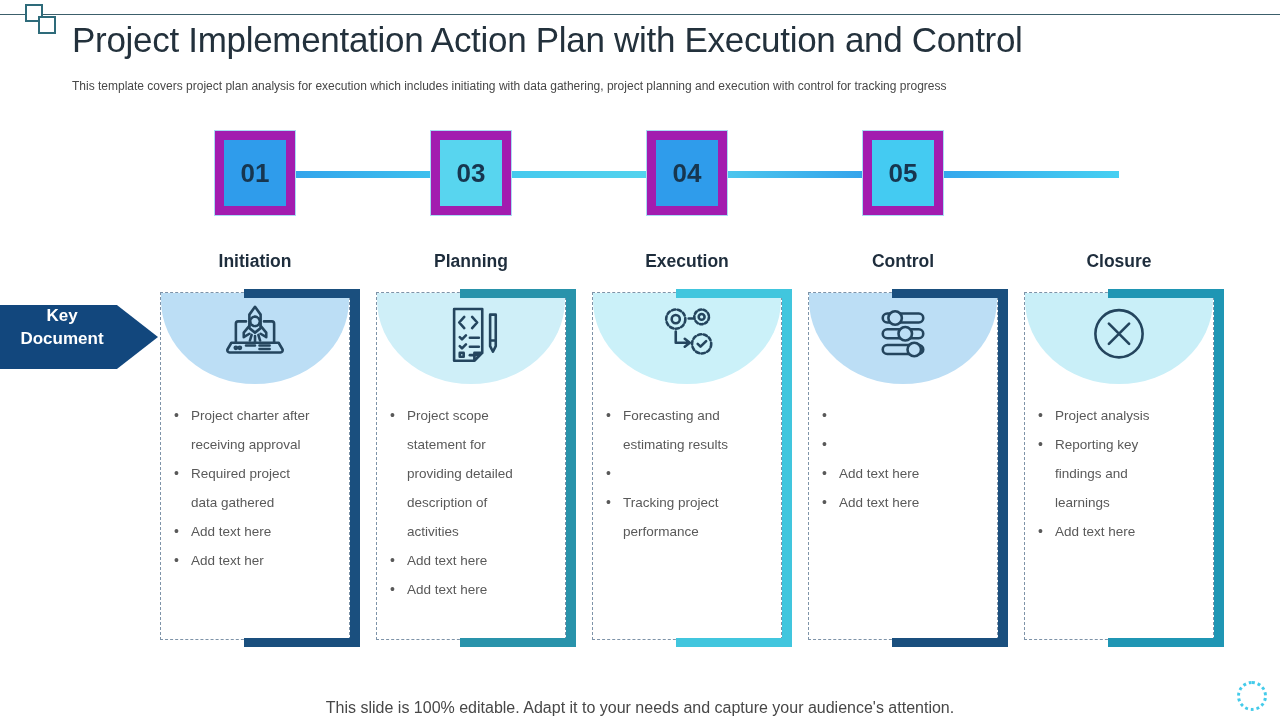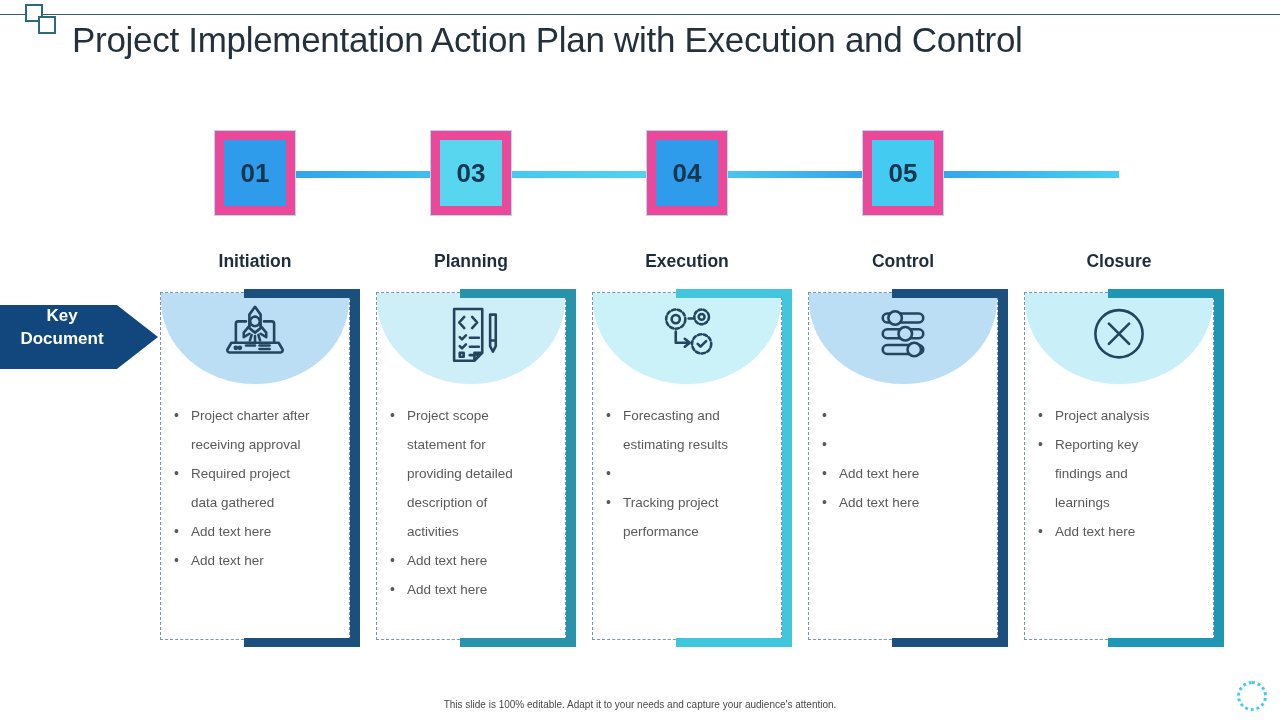--- a/index.html
+++ b/index.html
@@ -18,21 +18,21 @@
   .title { position:absolute; top:20px; left:72px; font-size:35px; letter-spacing:-0.3px;
     color:#23313c; font-weight:400;text-align:right; }
   .subtitle { position:absolute; top:79px; left:72px; font-size:12px; color:#474747; }
 
   
   .timeline { position:absolute; top:171px; left:255px; width:864px; height:7px; z-index:0;
     background:linear-gradient(90deg,#2f9ceb 0%,#40c6ee 24%,#55d4ee 48%,#2f9ceb 74%,#46d0f2 100%); }
   .cols { position:absolute; left:160px; width:1054px; display:flex; gap:26px; }
   .col { width:190px; display:flex; justify-content:center; }
   .row-squares { top:130px; }
-  .frame { width:82px; height:86px; background:#ec4899; border:1px solid #a9dcf3;
+  .frame { width:82px; height:86px; background:#a21caf; border:1px solid #a9dcf3;
     display:flex; align-items:center; justify-content:center; z-index:1; position:relative; }
   .numsq { width:62px; height:66px; background:var(--sq,#2f9ceb); display:flex;
     align-items:center; justify-content:center; }
   .numsq span { font-size:26px; font-weight:bold; color:#17364f; }
 
   .row-labels { top:251px; }
   .step-label { font-size:17.5px; font-weight:bold; color:#1e2d3c; }
 
   
   .row-cards { top:292px; }
@@ -52,36 +52,37 @@
 
   
   .keydoc { position:absolute; left:0; top:305px; width:158px; height:64px;
     background:#12477d; clip-path:polygon(0 0,74% 0,100% 50%,74% 100%,0 100%);
     display:flex; align-items:flex-start; justify-content:center; }
   .keydoc .ktxt { width:86px; margin-right:34px; text-align:center; color:#ffffff;
     font-size:17px; font-weight:bold; line-height:1.35; }
 
   
   .footer { position:absolute; left:0; right:0; top:699px; text-align:center;
-    font-size:10px; color:#474747; }
+    font-size:16px; color:#474747; }
   .spinner { position:absolute; right:13px; bottom:9px; width:30px; height:30px;
     border:3px dotted #44cbea; border-radius:50%; }
 
   svg.ic { stroke:#24455e; fill:none; stroke-width:2.3; stroke-linecap:round; stroke-linejoin:round; }
 </style>
 </head>
 <body>
 
 <div class="slide">
 
   <div class="top-rule"></div>
   <div class="sq-mark a"></div>
   <div class="sq-mark b"></div>
 
   <h1 class="title">Project Implementation Action Plan with Execution and Control</h1>
+  <div class="subtitle">This template covers project plan analysis for execution which includes initiating with data gathering, project planning and execution with control for tracking progress</div>
 
   <div class="timeline"></div>
 
   <div class="cols row-squares">
     <div class="col">
         <div class="frame" style="--sq: #2f9ceb; --accent: #1a4f7e; --semi: #bcdef5;">
           <div class="numsq">
             <span>01</span>
           </div>
         </div>

